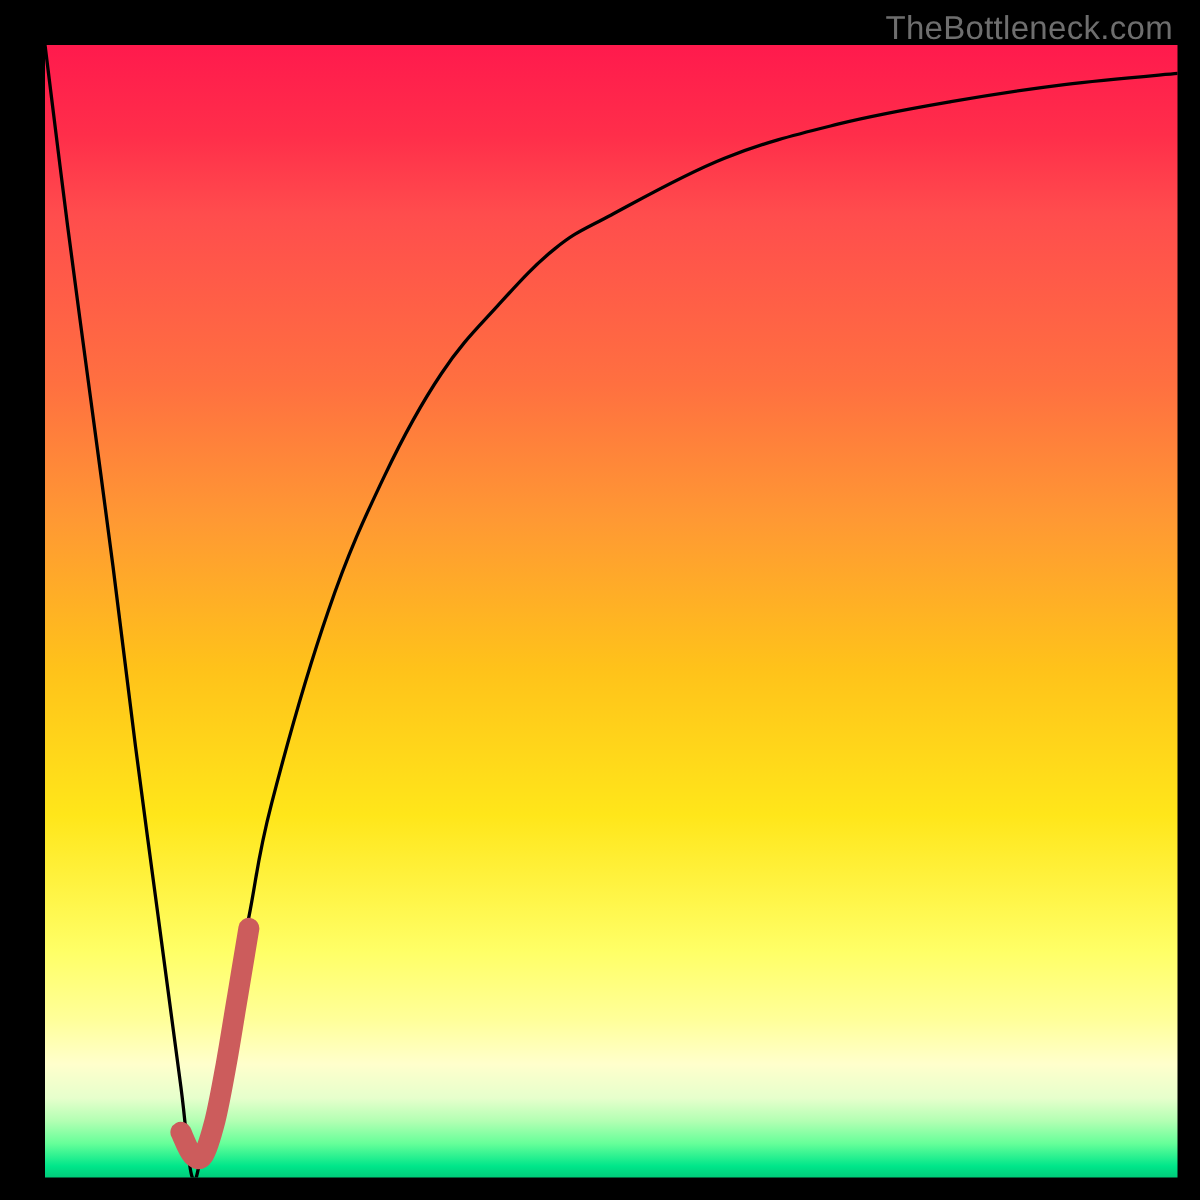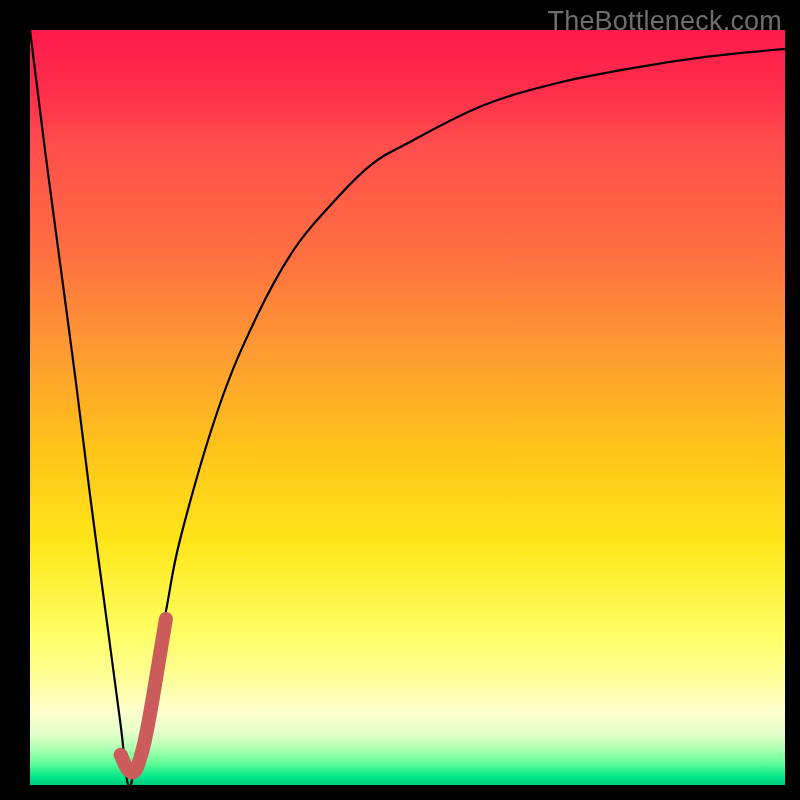--- a/index.html
+++ b/index.html
@@ -38,21 +38,21 @@
       #66ff99 97%,
       #00e68a 99%,
       #00cc7a 100%
     );
   }
   .watermark {
     position: absolute;
     top: 6px;
     right: 18px;
     font-family: Arial, Helvetica, sans-serif;
-    font-size: 27px;
+    font-size: 22px;
     font-weight: 500;
     color: #6e6e6e;
     letter-spacing: 0.2px;
   }
   svg.curve {
     position: absolute;
     left: 0;
     top: 0;
     width: 755px;
     height: 755px;

